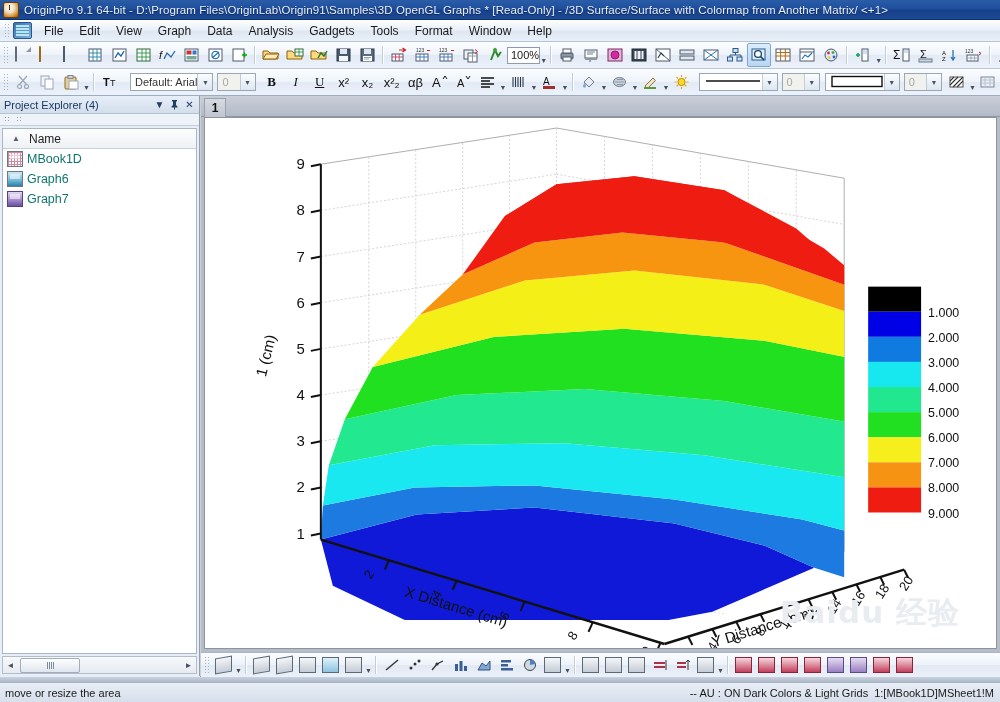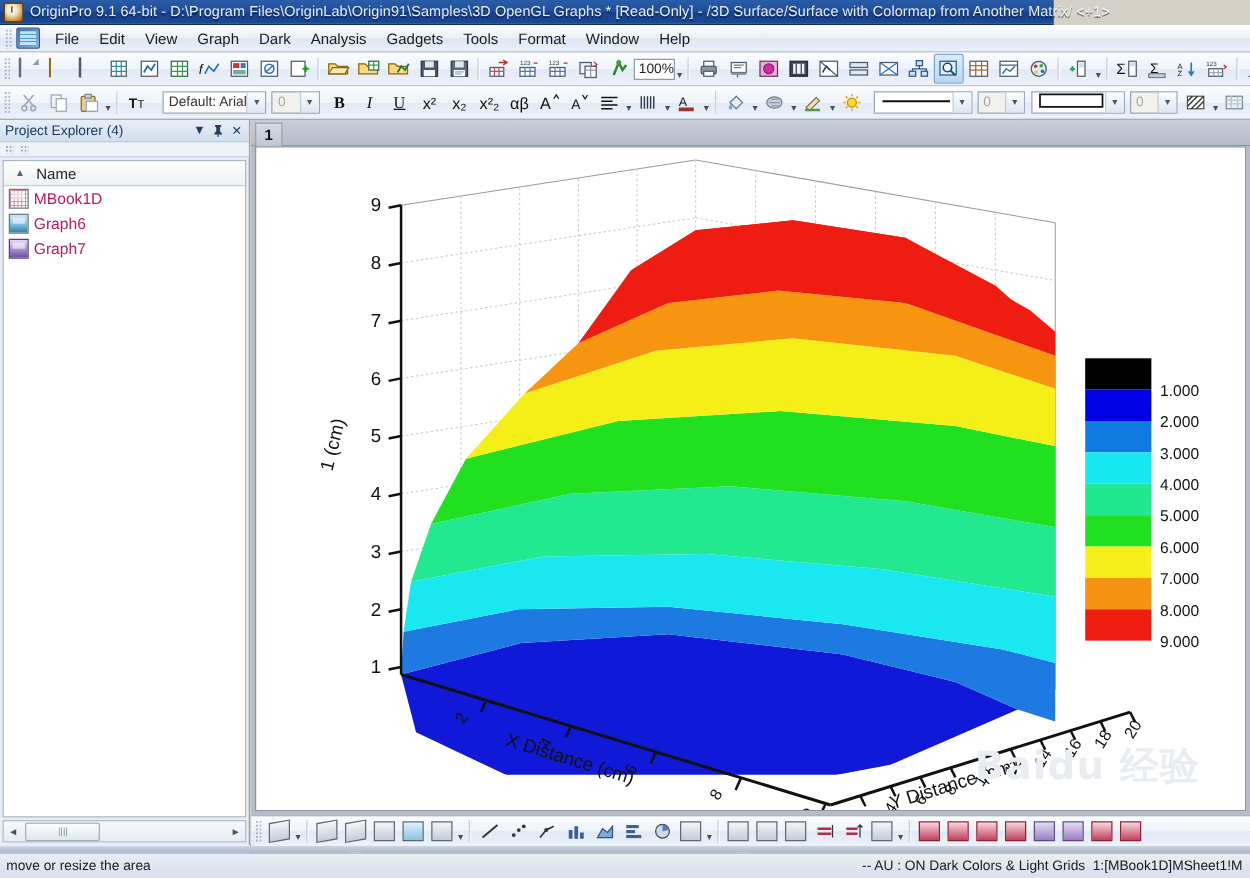--- a/index.html
+++ b/index.html
@@ -7,21 +7,21 @@
     width:1000px;height:702px;overflow:hidden;
     font-family:"Liberation Sans", sans-serif;
     font-size:12px;
     background:#d4d0c8;
     -webkit-font-smoothing:antialiased;
   }
   #app{position:relative;width:1000px;height:702px;}
 
   
   .titlebar{
-    position:absolute;left:0;top:0;width:843px;height:20px;
+    position:absolute;left:0;top:0;width:1000px;height:20px;
     background:linear-gradient(to bottom,#2a5ca8 0%,#1f4f9c 45%,#16408a 55%,#1b4a96 100%);
     display:flex;align-items:center;
     box-sizing:border-box;padding-left:3px;
     border-bottom:1px solid #0d2f63;
   }
   .title-icon{
     width:14px;height:14px;border-radius:2px;
     background:radial-gradient(circle at 40% 35%,#ffffff 0%,#f0e4c8 35%,#d08a2a 75%,#8a4a08 100%);
     border:1px solid #6e3a06;margin-right:5px;position:relative;flex:none;
   }
@@ -139,21 +139,21 @@
   .pe-header .sortcaret{width:26px;text-align:center;font-size:8px;color:#56616f;}
   .pe-row{height:20px;display:flex;align-items:center;padding-left:4px;box-sizing:border-box;cursor:default;}
   .pe-row .ic{width:14px;height:14px;margin-right:4px;flex:none;border:1px solid #6b7785;}
   .ic-mbook{background:#fff;
     background-image:linear-gradient(to right,#d08aa0 1px,transparent 1px),
                      linear-gradient(to bottom,#d08aa0 1px,transparent 1px);
     background-size:3px 3px;border-color:#9b5b72;}
   .ic-graph{background:linear-gradient(to bottom,#cfe8f5 0%,#6fb8d8 60%,#2e7fa8 100%);border-color:#2d6286;}
   .ic-graph.purple{background:linear-gradient(to bottom,#e2d8f2 0%,#9f86c8 60%,#6a4fa0 100%);border-color:#57408a;}
   .ic-graph:after,.ic-mbook:after{content:"";display:block;margin:2px;height:5px;background:rgba(255,255,255,.55);}
-  .pe-row .lbl{font-size:12.5px;color:#be185d;}
+  .pe-row .lbl{font-size:12.5px;color:#0f766e;}
   .pe-scroll{
     position:absolute;left:2px;right:2px;bottom:2px;height:18px;
     background:linear-gradient(to bottom,#f7f9fb,#e6ebf2);border:1px solid #b3bdc9;
     display:flex;align-items:center;box-sizing:border-box;
   }
   .pe-scroll .arw{width:15px;height:15px;display:flex;align-items:center;justify-content:center;
     font-size:8px;color:#44505e;}
   .pe-scroll .thumb{width:58px;height:13px;margin-left:2px;
     background:linear-gradient(to bottom,#fdfefe,#dfe6ee);border:1px solid #9fadbc;border-radius:2px;
     display:flex;align-items:center;justify-content:center;}
@@ -239,21 +239,21 @@
     <div class="title-text">OriginPro 9.1 64-bit - D:\Program Files\OriginLab\Origin91\Samples\3D OpenGL Graphs * [Read-Only] - /3D Surface/Surface with Colormap from Another Matrix/ &lt;+1&gt;</div>
   </div>
 
   <div class="menubar">
     <div class="menu-grip"></div>
     <div class="menu-appicon"></div>
     <div class="menu-item">File</div>
     <div class="menu-item">Edit</div>
     <div class="menu-item">View</div>
     <div class="menu-item">Graph</div>
-    <div class="menu-item">Dark</div>
+    <div class="menu-item">Data</div>
     <div class="menu-item">Analysis</div>
     <div class="menu-item">Gadgets</div>
     <div class="menu-item">Tools</div>
     <div class="menu-item">Format</div>
     <div class="menu-item">Window</div>
     <div class="menu-item">Help</div>
   </div>
 
   <div class="toolbar1">
     <div class="tgrip"></div>

